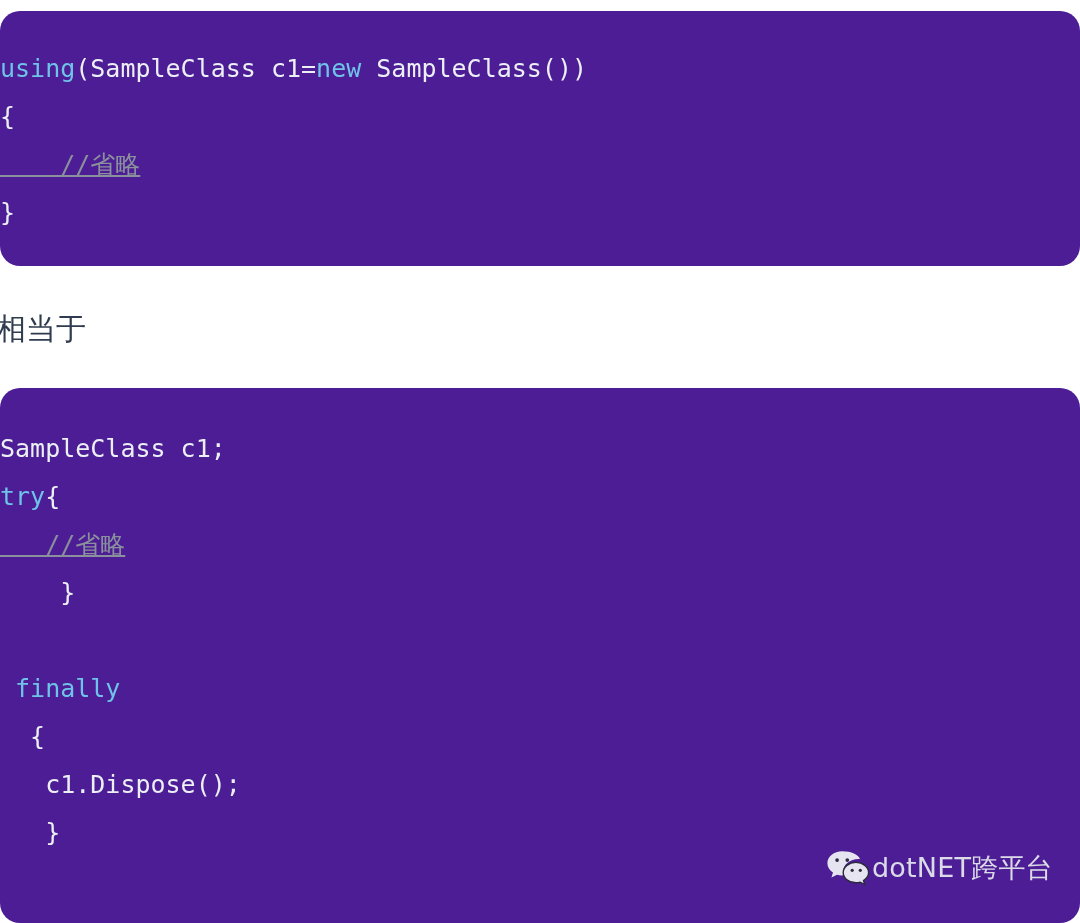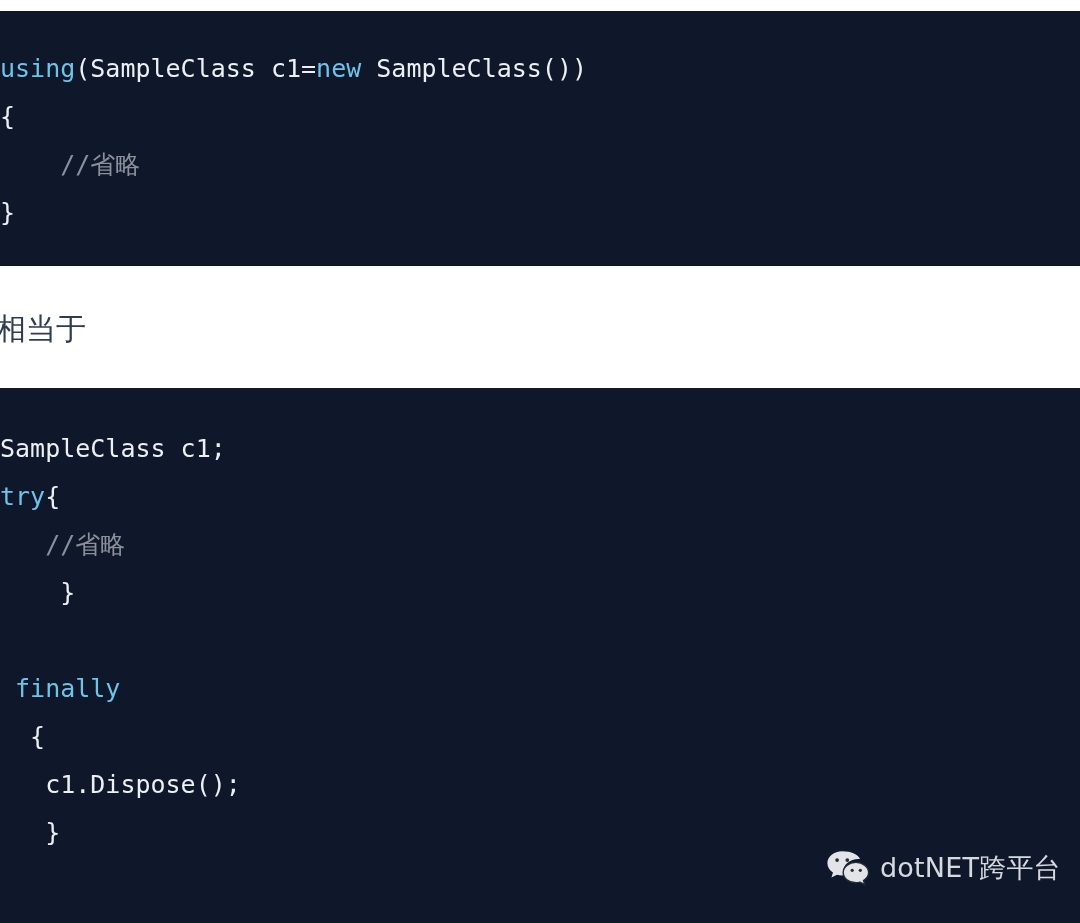--- a/index.html
+++ b/index.html
@@ -21,23 +21,24 @@
     width: 1080px;
     height: 923px;
     background: #ffffff;
   }
 
   
   .code-block {
     position: absolute;
     left: 0;
     width: 1080px;
-    background: #0f172a;
+    background: #4c1d95;
     box-sizing: border-box;
     overflow: hidden;
+    border-radius: 20px;
   }
 
   #code-block-1 {
     top: 11px;
     height: 255px;
     padding: 34px 0 0 0;
   }
 
   #code-block-2 {
     top: 388px;
@@ -54,21 +55,21 @@
     height: 48px;
   }
 
   .code-line.blank {
     height: 48px;
   }
 
   
   .tok-kw      { color: #6fc3e8; }
   .tok-plain   { color: #eceff4; }
-  .tok-comment { color: #8b919c; }
+  .tok-comment { color: #8b919c; text-decoration: underline; }
 
   
   #prose-band {
     position: absolute;
     left: 0;
     top: 266px;
     width: 1080px;
     height: 122px;
     background: #ffffff;
   }
@@ -84,21 +85,21 @@
     white-space: pre;
   }
 
   
   #watermark {
     position: absolute;
     left: 826px;
     top: 849px;
     display: flex;
     align-items: center;
-    gap: 10px;
+    gap: 2px;
     opacity: 0.93;
   }
 
   #watermark .wm-logo {
     width: 44px;
     height: 38px;
     display: block;
     flex: 0 0 auto;
   }
 

